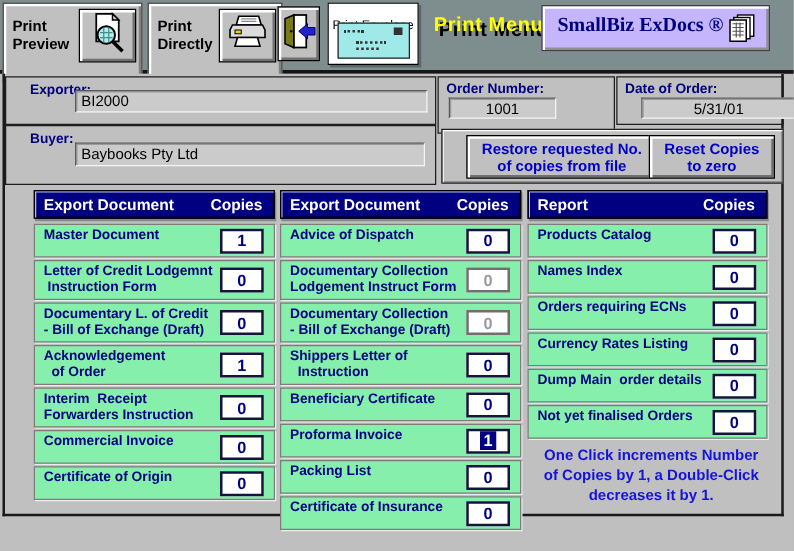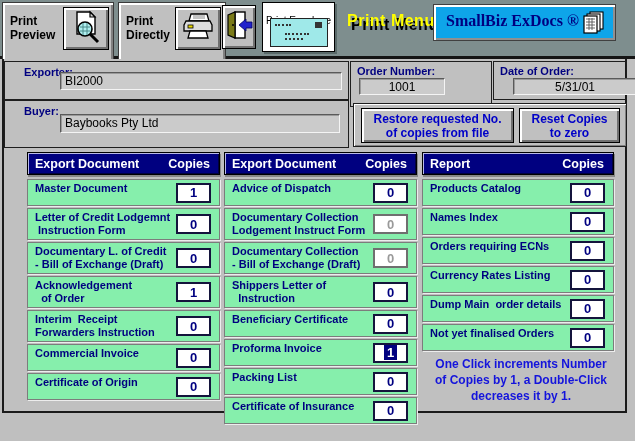--- a/index.html
+++ b/index.html
@@ -28,21 +28,21 @@
   .envpanel .envlabel { font-size:10px; color:#000; text-align:center; line-height:12px; padding-top:12px;
                         white-space:nowrap; overflow:hidden; }
   .envelope { position:absolute; left:7px; top:15px; width:58px; height:29px;
               background:#9FE9E9; border:1px solid #222; }
   .envelope .stamp { position:absolute; right:5px; top:3px; width:7px; height:6px; background:#333; }
   .envelope .line1 { position:absolute; left:4px; top:5px; width:16px; border-top:2px dotted #333; }
   .envelope .line2 { position:absolute; left:14px; top:14px; width:24px; border-top:2px dotted #333; }
   .envelope .line3 { position:absolute; left:14px; top:19px; width:18px; border-top:2px dotted #333; }
   .printmenu { position:absolute; left:347px; top:12px; font-size:16px; font-weight:bold;
                color:#FFFF00; text-shadow:4px 4px 0 #000; letter-spacing:.5px; }
-  .titlepanel { position:absolute; left:433px; top:4px; width:183px; height:37px; background:#0ea5e9;
+  .titlepanel { position:absolute; left:433px; top:4px; width:183px; height:37px; background:#c4b5fd;
                 border:1px solid #404040;
                 box-shadow: inset 2px 2px 0 #ffffff, inset -2px -2px 0 #909090; }
   .titlepanel .apptitle { position:absolute; left:12px; top:7px; font-family:"Liberation Serif", serif;
                           font-size:16px; font-weight:bold; color:#000080; white-space:nowrap; }
   .titlepanel svg { position:absolute; right:9px; top:5px; }
 
   
   .mainpanel { position:absolute; left:2px; top:59px; width:625px; height:354px;
                background:#C0C0C0; border-left:2px solid #1a1a1a; border-right:2px solid #1a1a1a;
                border-bottom:2px solid #1a1a1a; }
@@ -57,21 +57,21 @@
             border-bottom:1px solid #f4f4f4; border-right:1px solid #f4f4f4;
             box-shadow: inset 1px 1px 0 #9a9a9a;
             font-size:12px; color:#000; line-height:15px; padding:1px 4px 0 4px; }
   .btnpanel { position:absolute; left:349px; top:44px; width:274px; height:44px; background:#C0C0C0;
               border:1px solid #1e1e1e;
               box-shadow: inset 1px 1px 0 #ffffff, inset -1px -1px 0 #808080; }
   .cmdbtn { position:absolute; top:4px; height:35px; background:#C0C0C0; border:1px solid #000;
             box-shadow: inset 2px 2px 0 #ffffff, inset -2px -2px 0 #707070;
             font-family:"Liberation Sans", sans-serif; font-size:12px; font-weight:bold; color:#0000C8;
             line-height:14px; white-space:pre-line; text-align:center; cursor:pointer; }
-  .btn-restore { left:7px; width:153px; }
+  .btn-restore { left:19px; width:153px; }
   .btn-reset   { left:165px; width:101px; }
 
   
   .doccol { position:absolute; top:93px; }
   .col0 { left:23px;  width:193px; }
   .col1 { left:220px; width:193px; }
   .col2 { left:418px; width:192px; }
   .colhdr { height:23px; background:#000080; border:1px solid #000;
             box-shadow: inset 1px 1px 0 #b9b9e8, inset -1px -1px 0 #000040, 1px 2px 0 #888;
             display:flex; justify-content:space-between; align-items:center;

